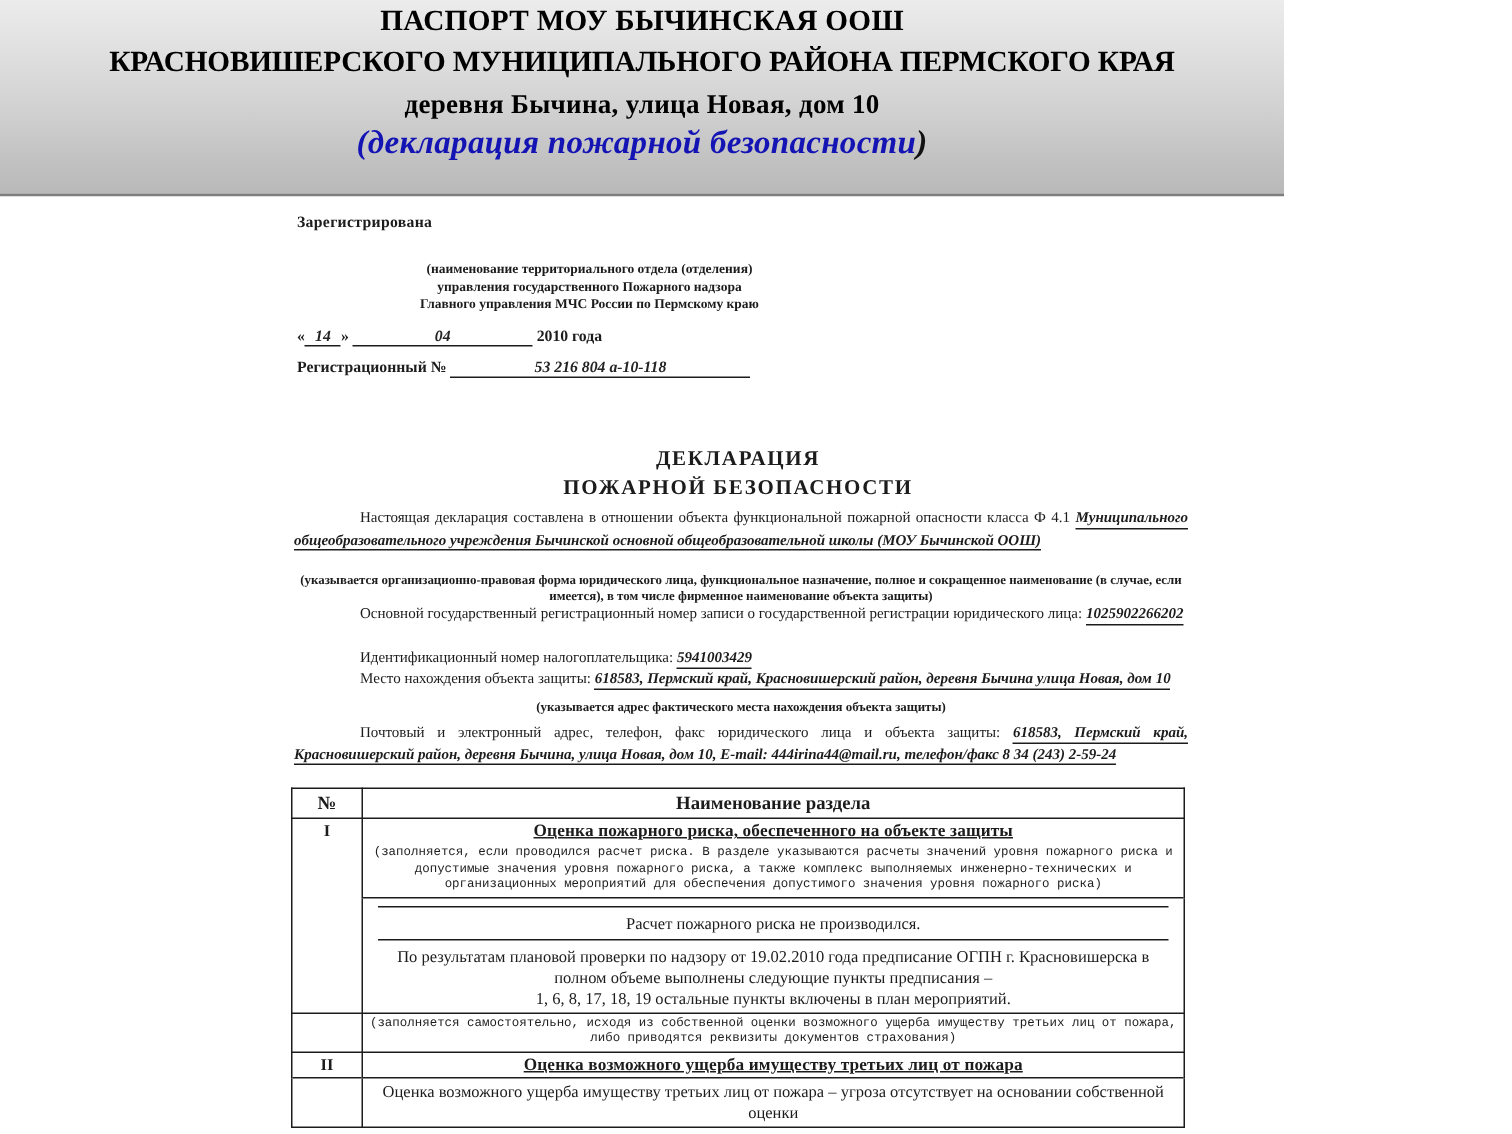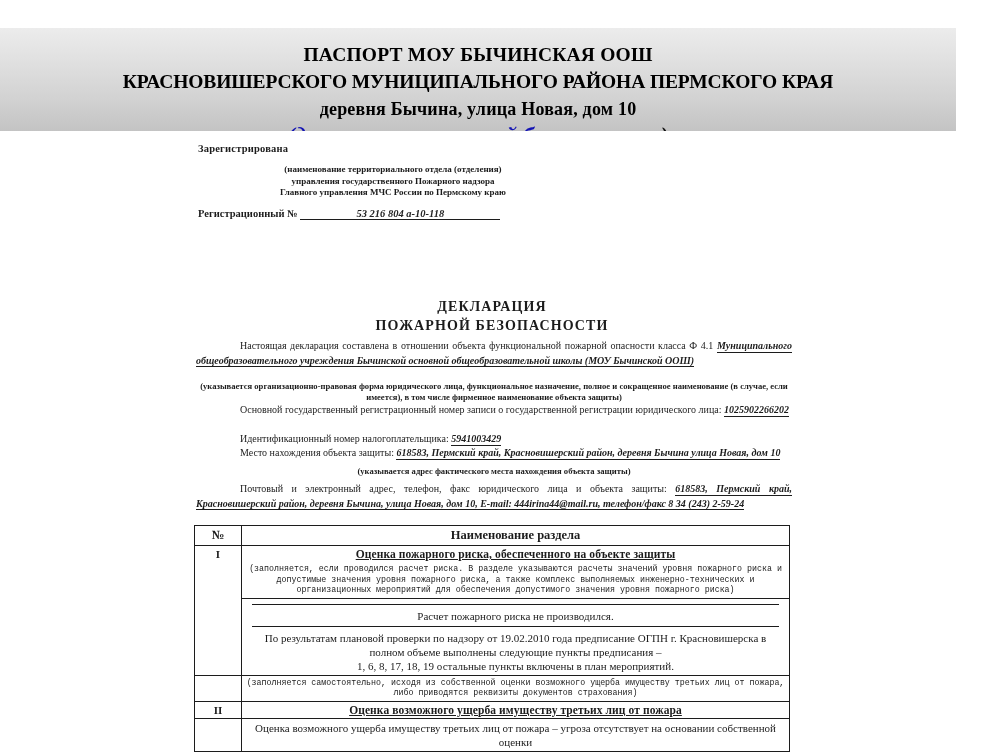--- a/index.html
+++ b/index.html
@@ -13,28 +13,27 @@
     background: #ffffff;
     font-family: "Liberation Serif", "DejaVu Serif", serif;
     overflow: hidden;
     position: relative;
   }
 
   
   .banner {
     position: absolute;
     left: 0; top: 0;
-    width: 956px;
+    width: 856px;
     height: 131px;
     background: linear-gradient(to bottom, #ececec 0%, #e2e2e2 22%, #d2d2d2 55%, #c2c2c2 82%, #b9b9b9 100%);
     border-bottom: 2px solid #7e7e7e;
     box-sizing: border-box;
-    padding-top: 14px;
-    text-align: center;
-    margin-top: 28px;
+    padding-top: 2px;
+    text-align: center;
   }
   .banner-line {
     font-weight: bold;
     color: #000000;
     letter-spacing: 0.2px;
     white-space: nowrap;
   }
   .bl1 { font-size: 19.5px; line-height: 26px; }
   .bl2 { font-size: 19.5px; line-height: 28px; letter-spacing: -0.1px; }
   .bl3 { font-size: 18px;   line-height: 27px; }
@@ -62,21 +61,21 @@
     top: 0;
     width: 600px;
   }
 
   
   .reg-block { position: absolute; left: 6px; top: 12px; width: 380px; }
   .reg-title {
     font-size: 10.5px;
     font-weight: bold;
     letter-spacing: 0.2px;
-    margin-bottom: 10px;
+    margin-bottom: 20px;
   }
   .reg-org {
     text-align: center;
     font-size: 10.5px;
     font-weight: bold;
     line-height: 13px;
     margin-left: 28px;
   }
   .reg-org span {
     display: inline-block;
@@ -228,20 +227,25 @@
 
 <div class="doc">
  <div class="sheet">
 
   <div class="reg-block">
     <div class="reg-title">Зарегистрирована</div>
     <div class="reg-caption">
       <div>(наименование территориального отдела (отделения)</div>
       <div>управления государственного Пожарного надзора</div>
       <div>Главного управления МЧС России по Пермскому краю</div>
+    </div>
+    <div class="reg-date">
+      <span>«</span><span class="u-line hand" style="width:24px">14</span><span>»</span>
+      <span class="u-line hand" style="width:120px">04</span>
+      <span>2010 года</span>
     </div>
     <div class="reg-num">
       <span>Регистрационный №</span>
       <span class="u-line hand" style="width:200px">53 216 804 а-10-118</span>
     </div>
   </div>
 
   <div class="decl-title">
     <div>ДЕКЛАРАЦИЯ</div>
     <div>ПОЖАРНОЙ  БЕЗОПАСНОСТИ</div>

